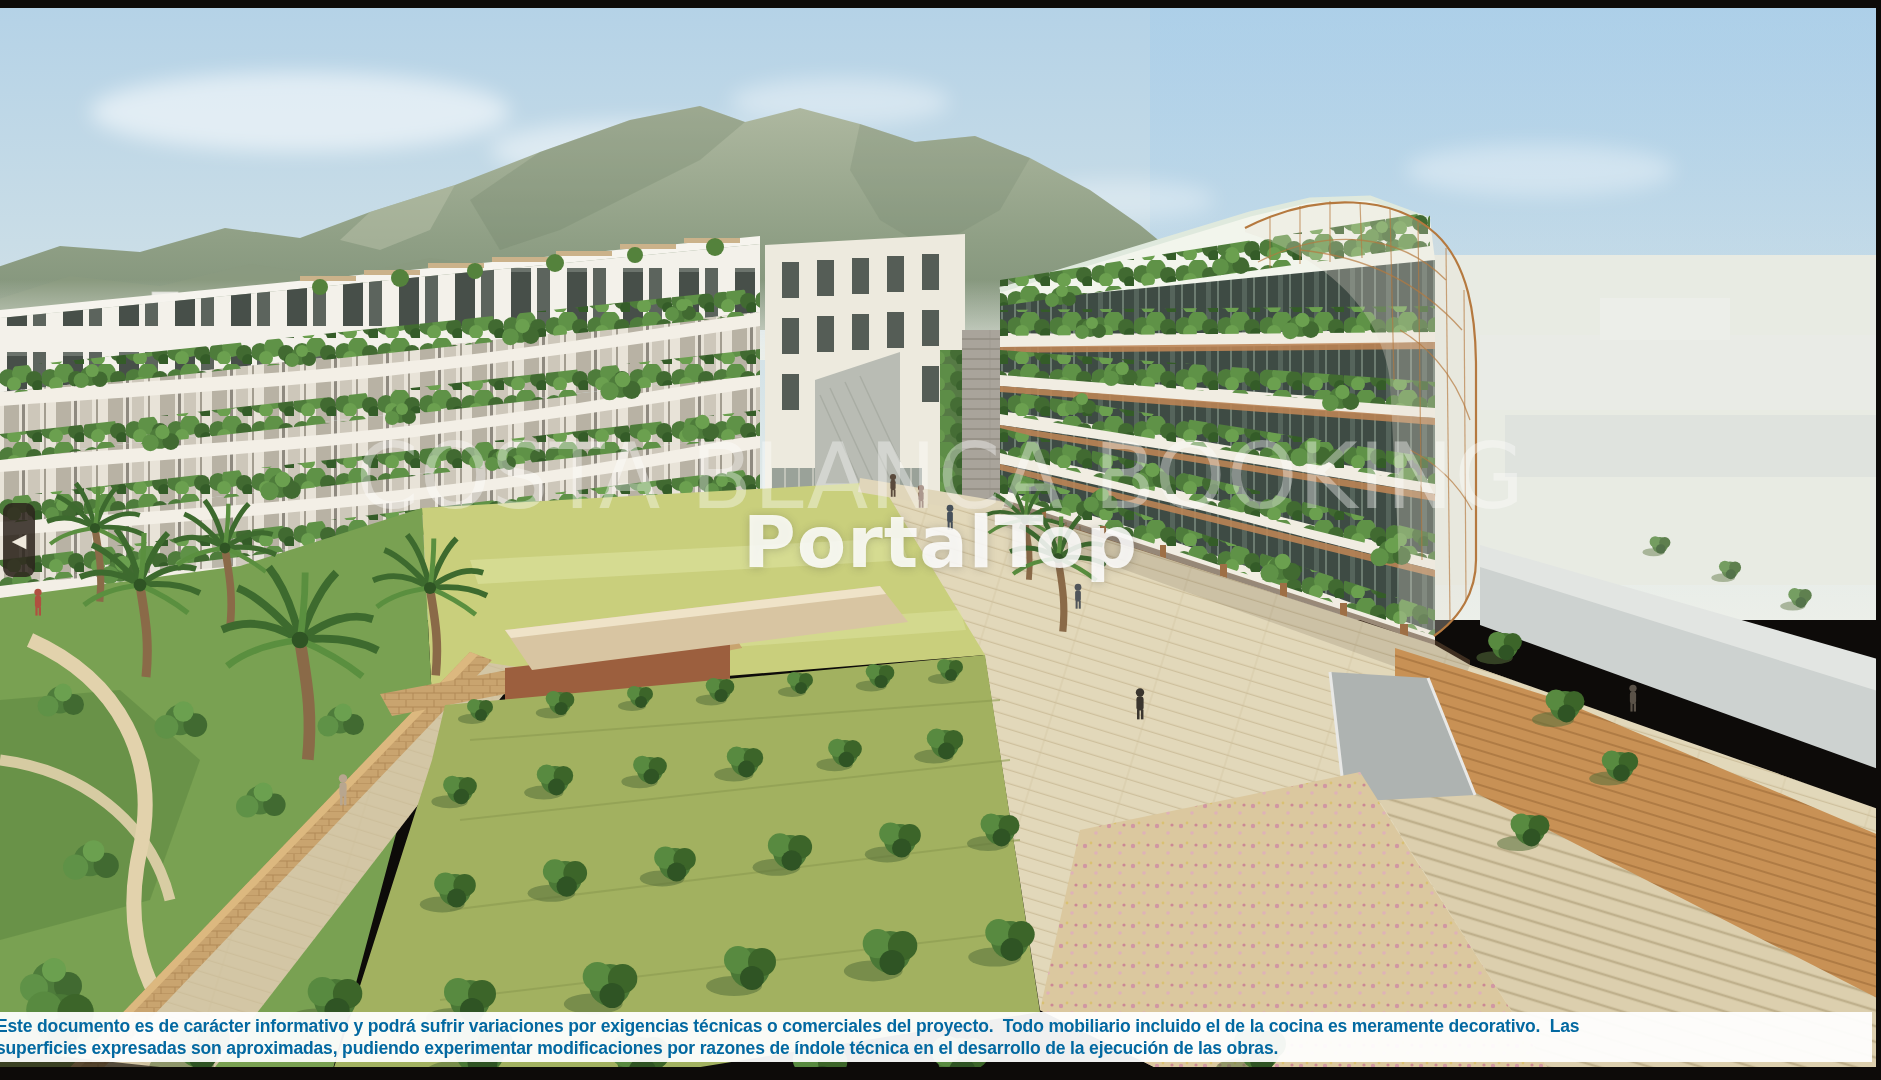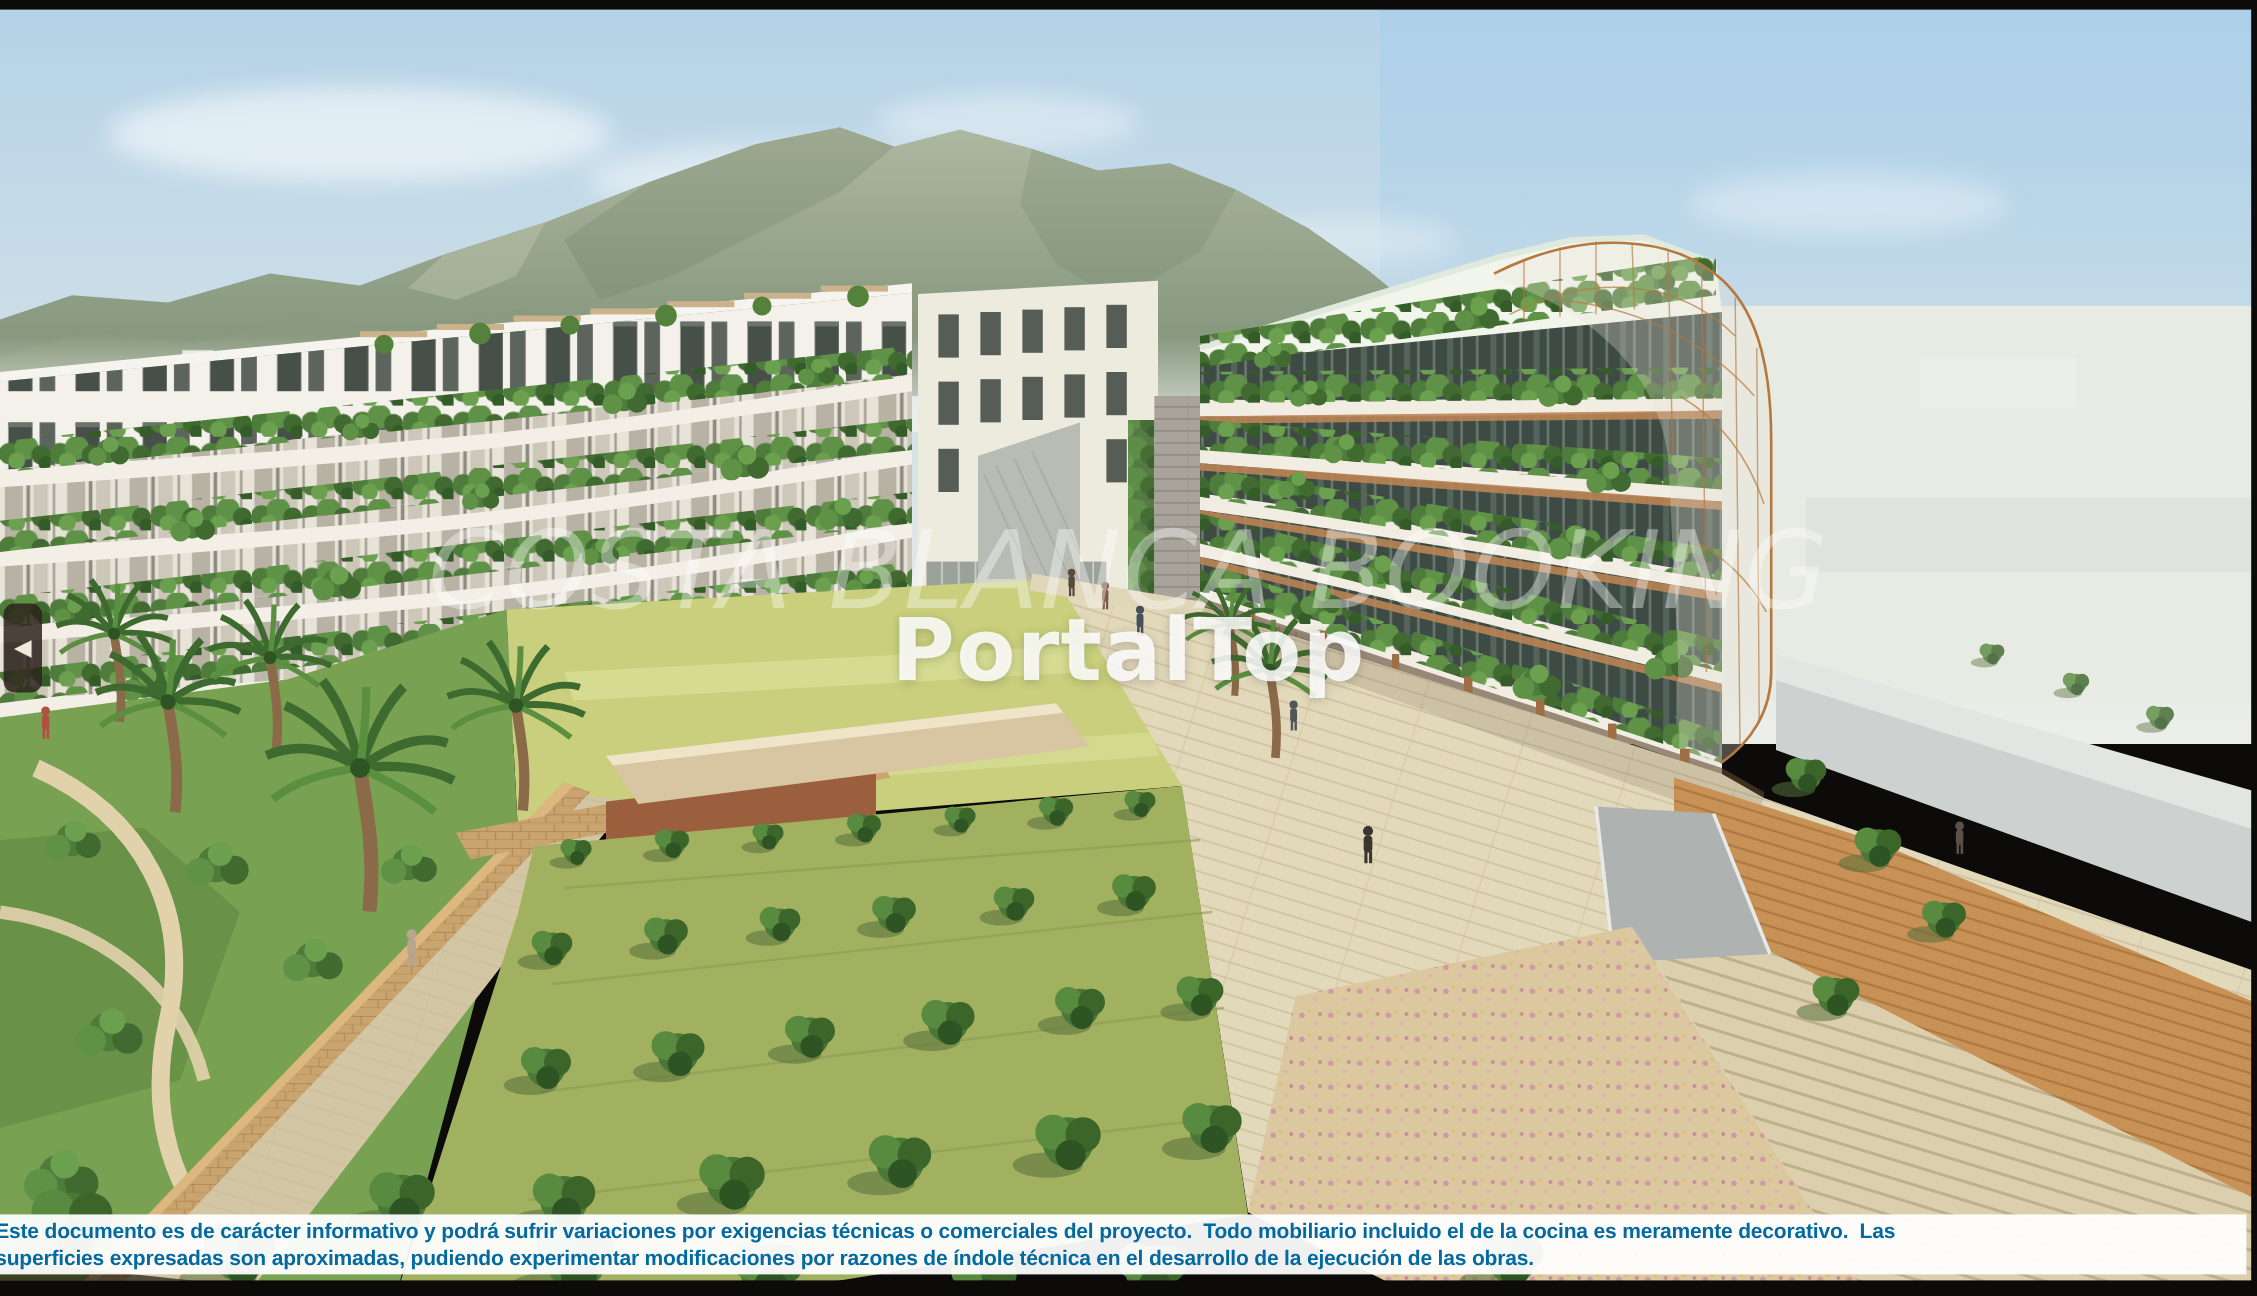--- a/index.html
+++ b/index.html
@@ -5,21 +5,21 @@
   html,body{margin:0;padding:0;background:#000;}
   .stage{position:relative;width:1881px;height:1080px;background:#0d0b09;overflow:hidden;
          font-family:"Liberation Sans",sans-serif;}
   .scene-svg{position:absolute;left:0;top:0;width:1881px;height:1080px;display:block;}
   .bar{position:absolute;left:0;width:1881px;background:#0d0b09;}
   .bar.top{top:0;height:8px;}
   .bar.bottom{top:1067px;height:13px;}
   .edge-right{position:absolute;top:0;left:1876px;width:5px;height:1080px;background:#0d0b09;}
   .wm-big{position:absolute;top:424px;left:50%;transform:translateX(-50%);
           font-family:"DejaVu Sans",sans-serif;font-size:90px;font-weight:400;
-          letter-spacing:1px;color:rgba(255,255,255,0.38);white-space:nowrap;user-select:none;font-style:italic;}
+          letter-spacing:1px;color:rgba(255,255,255,0.38);white-space:nowrap;user-select:none;}
   .wm-brand{position:absolute;top:500px;left:50%;transform:translateX(-50%);
             font-family:"DejaVu Sans",sans-serif;font-size:72px;font-weight:700;
             letter-spacing:1px;color:rgba(255,255,255,0.85);white-space:nowrap;
             text-shadow:0 1px 8px rgba(60,60,60,0.25);user-select:none;}
   .prev-btn{position:absolute;left:3px;top:503px;width:32px;height:74px;
             background:rgba(43,35,28,0.85);border:none;border-radius:9px;
             display:flex;align-items:center;justify-content:center;cursor:pointer;padding:0;}
   .prev-btn .tri{color:#efe9dd;font-size:19px;line-height:1;font-family:"DejaVu Sans",sans-serif;}
   .disclaimer{position:absolute;left:0;top:1012px;width:1872px;height:50px;
               background:rgba(255,255,255,0.94);color:#0369a1;

